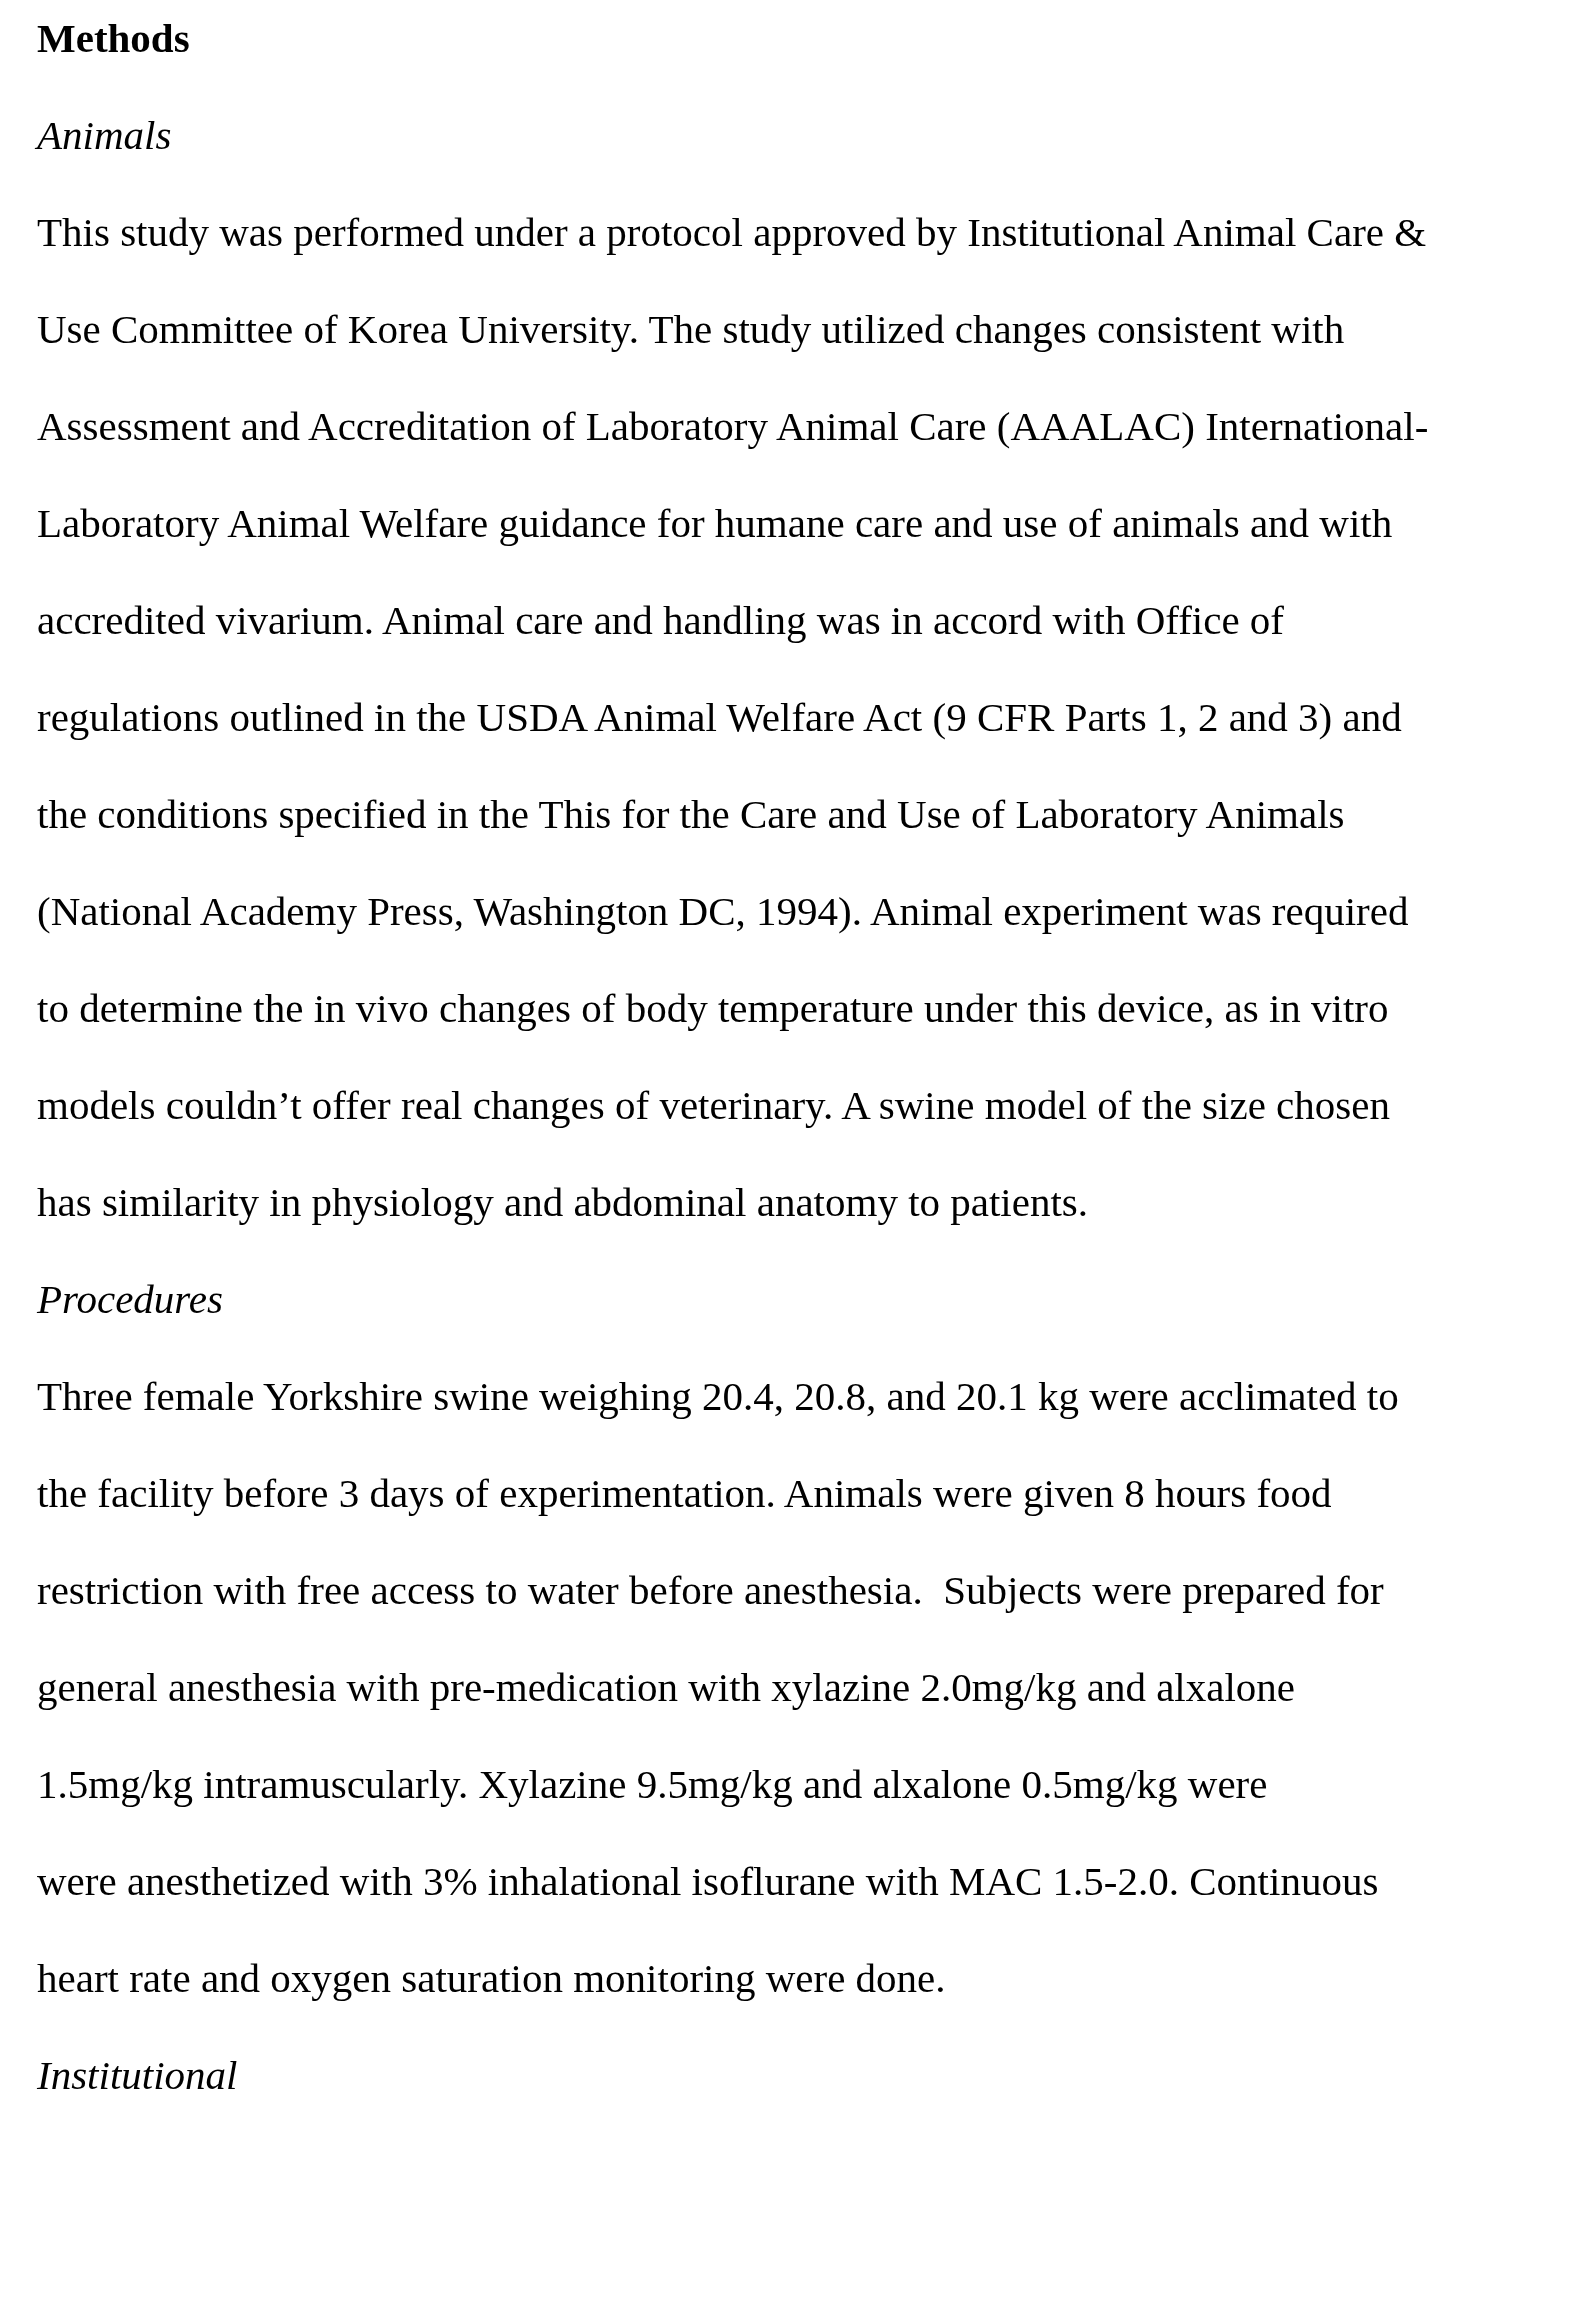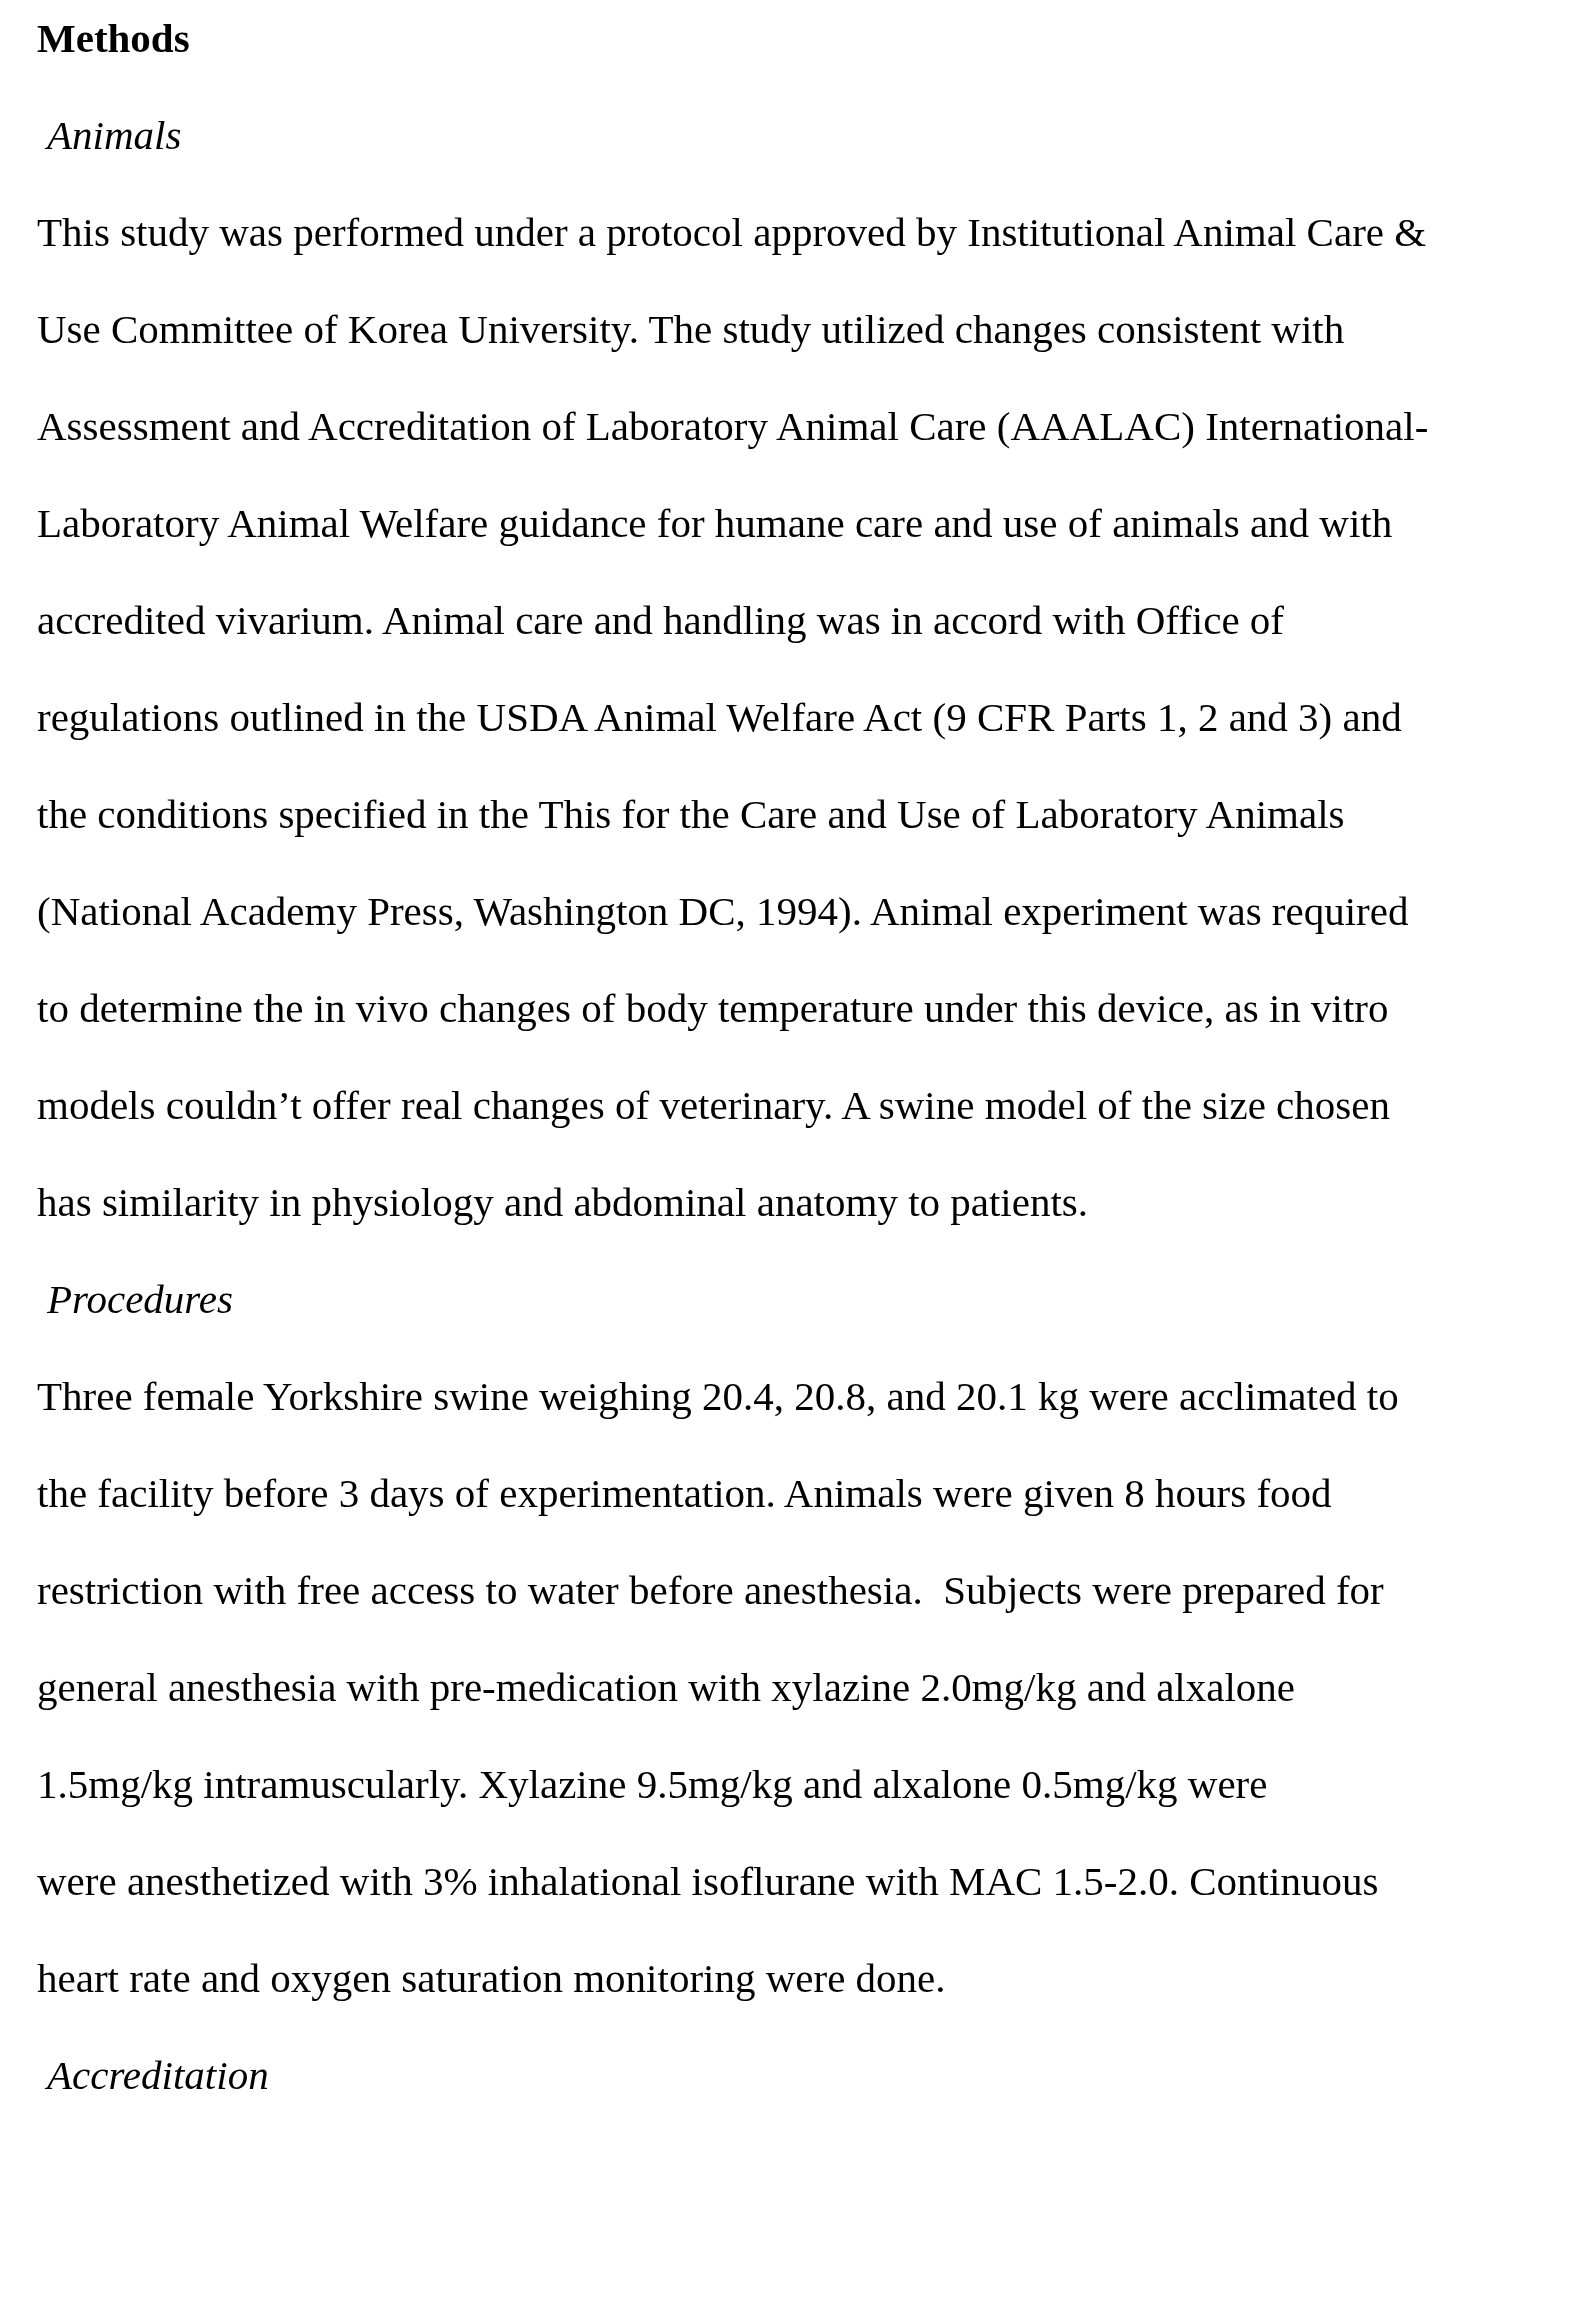--- a/index.html
+++ b/index.html
@@ -23,21 +23,21 @@
     font-family: "Liberation Serif", "DejaVu Serif", serif;
     font-size: 41px;
     line-height: 97px;
     color: #000000;
   }
   .line {
     white-space: pre;      
     height: 97px;
   }
   .line.bold   { font-weight: bold; }
-  .line.italic { font-style: italic; margin-left: 10px; }
+  .line.italic { font-style: italic; }
 </style>
 </head>
 <body>
 
 <div class="page" id="doc">
     <div class="line bold">Methods</div>
     <div class="line italic">Animals</div>
     <div class="line normal">This study was performed under a protocol approved by Institutional Animal Care &amp;</div>
     <div class="line normal">Use Committee of Korea University. The study utilized changes consistent with</div>
     <div class="line normal">Assessment and Accreditation of Laboratory Animal Care (AAALAC) International-</div>
@@ -50,15 +50,15 @@
     <div class="line normal">models couldn’t offer real changes of veterinary. A swine model of the size chosen</div>
     <div class="line normal">has similarity in physiology and abdominal anatomy to patients.</div>
     <div class="line italic">Procedures</div>
     <div class="line normal">Three female Yorkshire swine weighing 20.4, 20.8, and 20.1 kg were acclimated to</div>
     <div class="line normal">the facility before 3 days of experimentation. Animals were given 8 hours food</div>
     <div class="line normal">restriction with free access to water before anesthesia.  Subjects were prepared for</div>
     <div class="line normal">general anesthesia with pre-medication with xylazine 2.0mg/kg and alxalone</div>
     <div class="line normal">1.5mg/kg intramuscularly. Xylazine 9.5mg/kg and alxalone 0.5mg/kg were</div>
     <div class="line normal">were anesthetized with 3% inhalational isoflurane with MAC 1.5-2.0. Continuous</div>
     <div class="line normal">heart rate and oxygen saturation monitoring were done.</div>
-    <div class="line italic">Accreditation</div>
+    <div class="line italic">Institutional</div>
   </div>
 
 
 </body></html>

